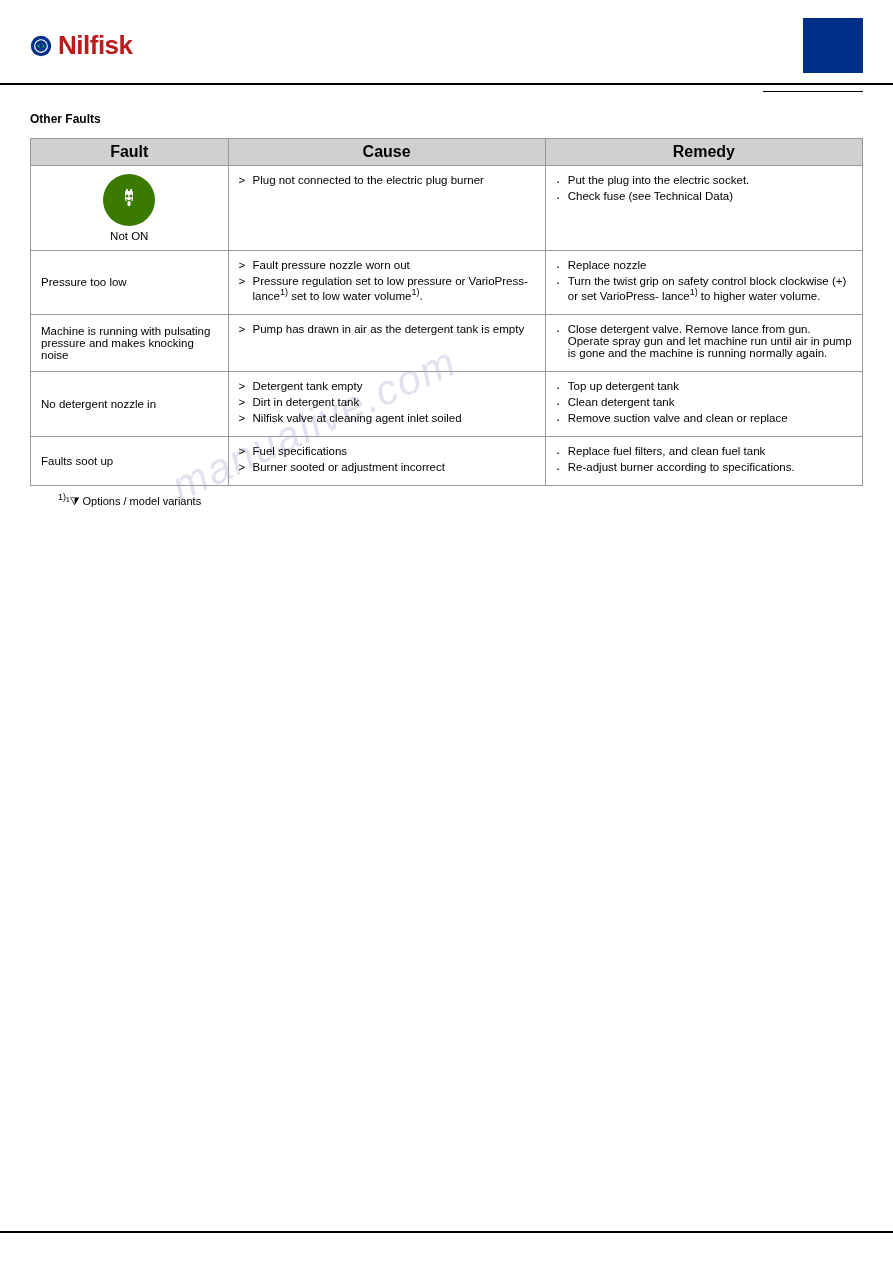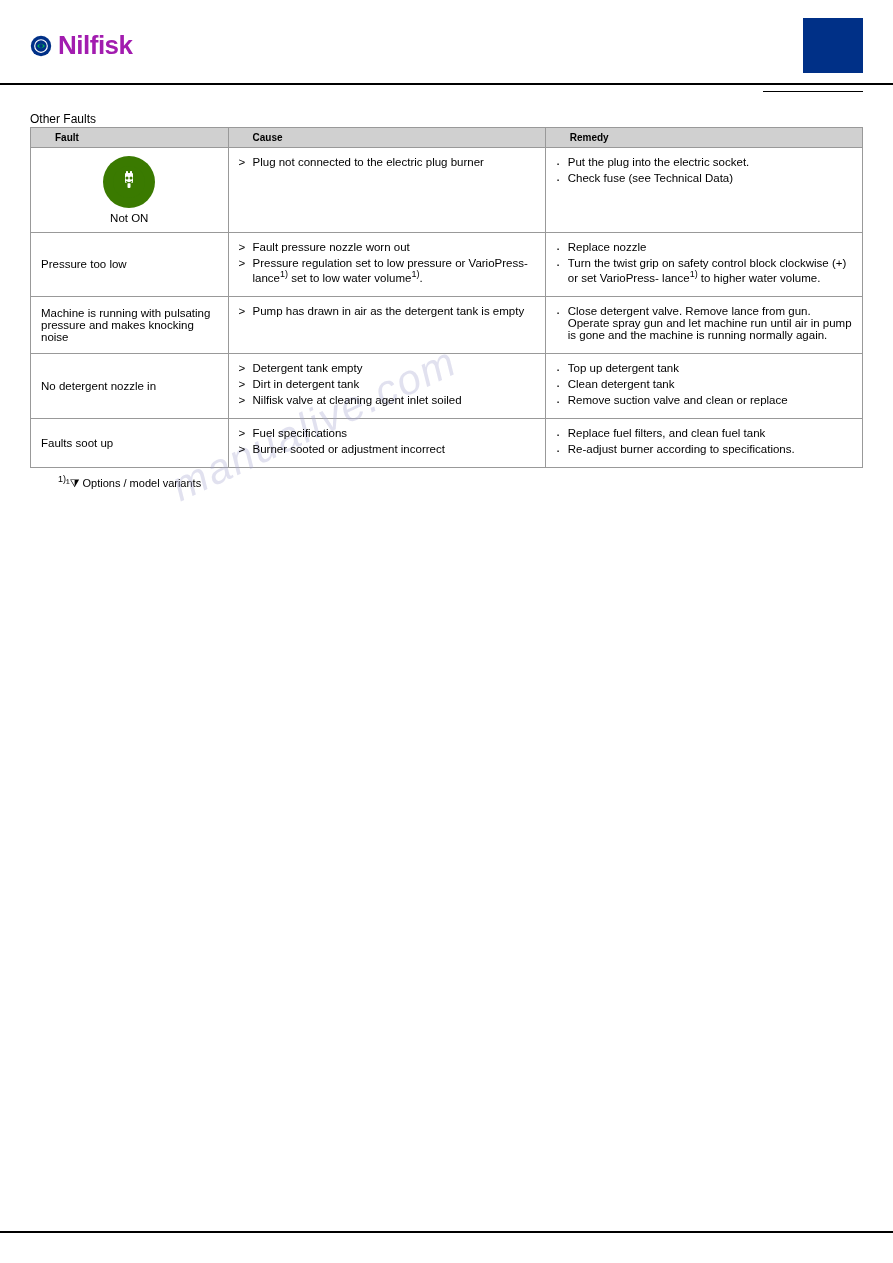--- a/index.html
+++ b/index.html
@@ -37,21 +37,21 @@
     }
 
     .logo-icon {
       width: 22px;
       height: 22px;
     }
 
     .logo-text {
       font-size: 26px;
       font-weight: bold;
-      color: #a21caf;
+      color: #b91c1c;
       letter-spacing: -0.5px;
     }
 
     .header-blue-box {
       width: 60px;
       height: 55px;
       background-color: #003087;
     }
 
     
@@ -68,39 +68,39 @@
       font-size: 11px;
       padding-bottom: 2px;
     }
 
     
     .content {
       padding: 20px 30px 20px 30px;
     }
 
     .section-title {
-      font-weight: normal;
+      font-weight: bold;
       font-size: 12px;
-      margin-bottom: 1px;
+      margin-bottom: 12px;
     }
 
     
     .faults-table {
       width: 100%;
       border-collapse: collapse;
       font-size: 11.5px;
     }
 
     .faults-table th {
       background-color: #d0d0d0;
       border: 1px solid #999;
-      padding: 4px 24px;
-      text-align: left;
+      padding: 4px 16px;
+      text-align: center;
       font-weight: bold;
-      font-size: 10px;
+      font-size: 16px;
     }
 
     .faults-table td {
       border: 1px solid #999;
       padding: 8px 10px;
       vertical-align: top;
     }
 
     .faults-table td.fault-col {
       width: 165px;

